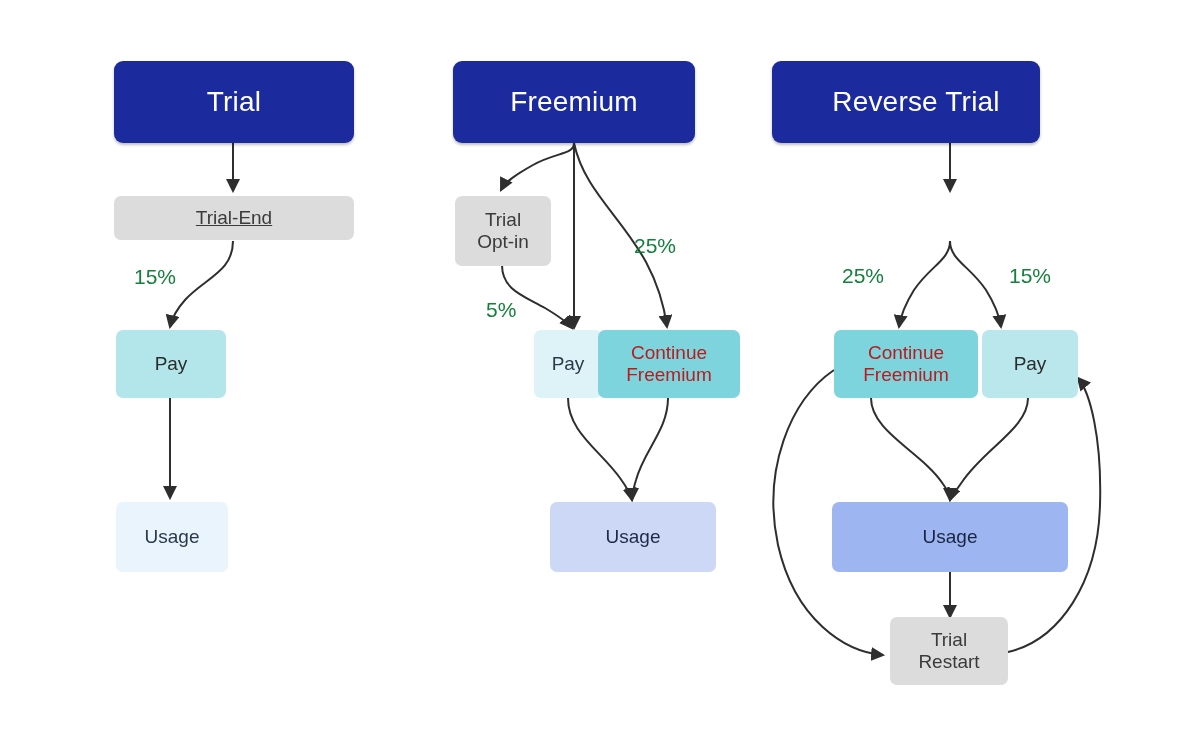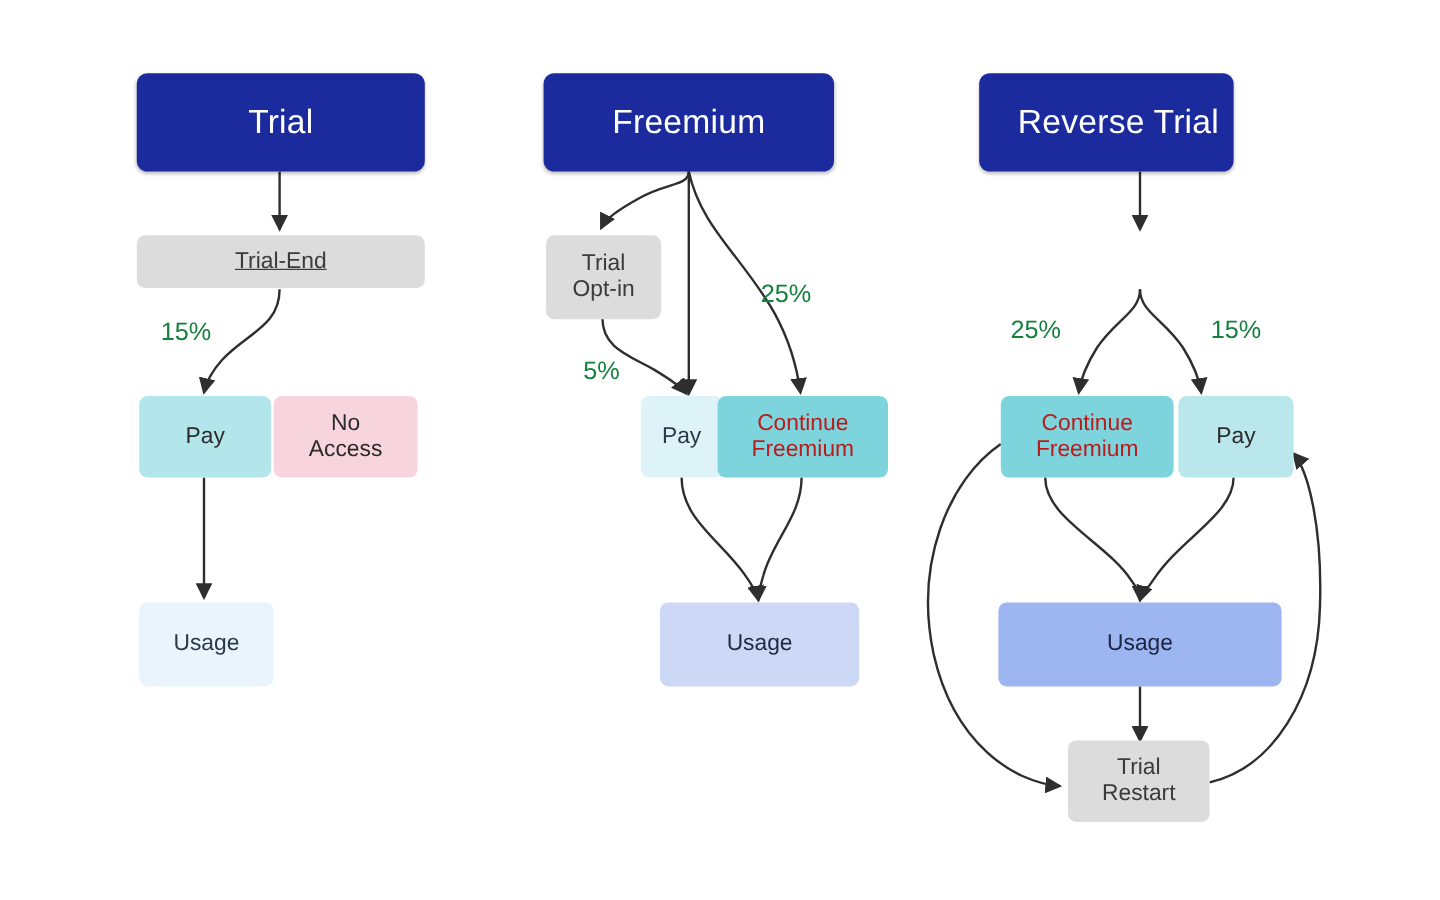--- a/index.html
+++ b/index.html
@@ -152,22 +152,20 @@
 
     <path d="M 1008 652 C 1060 640, 1098 582, 1100 505 C 1102 438, 1090 392, 1078 378" stroke="#2e2e2e" stroke-width="2" fill="none" marker-end="url(#arrow)"></path>
   </svg>
 
   <div class="node node-header" style="left:114px; top:61px; width:240px; height:82px;">Trial</div>
 
   <div class="node node-grey" style="left:114px; top:196px; width:240px; height:44px;text-decoration:underline;">Trial-End</div>
 
   <div class="node node-pay-strong" style="left:116px; top:330px; width:110px; height:68px;">Pay</div>
 
-  <div class="node node-noaccess" style="left:228px; top:330px; width:120px; height:68px;">No
-Access</div>
 
   <div class="node node-usage-pale" style="left:116px; top:502px; width:112px; height:70px;">Usage</div>
 
   <div class="edge-label" style="left:134px; top:265px;">15%</div>
 
   <div class="node node-header" style="left:453px; top:61px; width:242px; height:82px;">Freemium</div>
 
   <div class="node node-grey-sm" style="left:455px; top:196px; width:96px; height:70px;">Trial
 Opt-in</div>
 
@@ -175,21 +173,21 @@
 
   <div class="node node-teal" style="left:598px; top:330px; width:142px; height:68px;">Continue
 Freemium</div>
 
   <div class="node node-usage-mid" style="left:550px; top:502px; width:166px; height:70px;">Usage</div>
 
   <div class="edge-label" style="left:486px; top:298px;">5%</div>
 
   <div class="edge-label" style="left:634px; top:234px;">25%</div>
 
-  <div class="node node-header" style="left:816px; top:61px; width:212px; height:82px;padding-left:20px;">Reverse Trial</div>
+  <div class="node node-header" style="left:772px; top:61px; width:268px; height:82px;padding-left:20px;">Reverse Trial</div>
 
 
   <div class="node node-teal" style="left:834px; top:330px; width:144px; height:68px;">Continue
 Freemium</div>
 
   <div class="node node-pay-strong" style="left:982px; top:330px; width:96px; height:68px; background:#b9e7ec;">Pay</div>
 
   <div class="node node-usage-strong" style="left:832px; top:502px; width:236px; height:70px;">Usage</div>
 
   <div class="node node-grey-sm" style="left:890px; top:617px; width:118px; height:68px;">Trial

